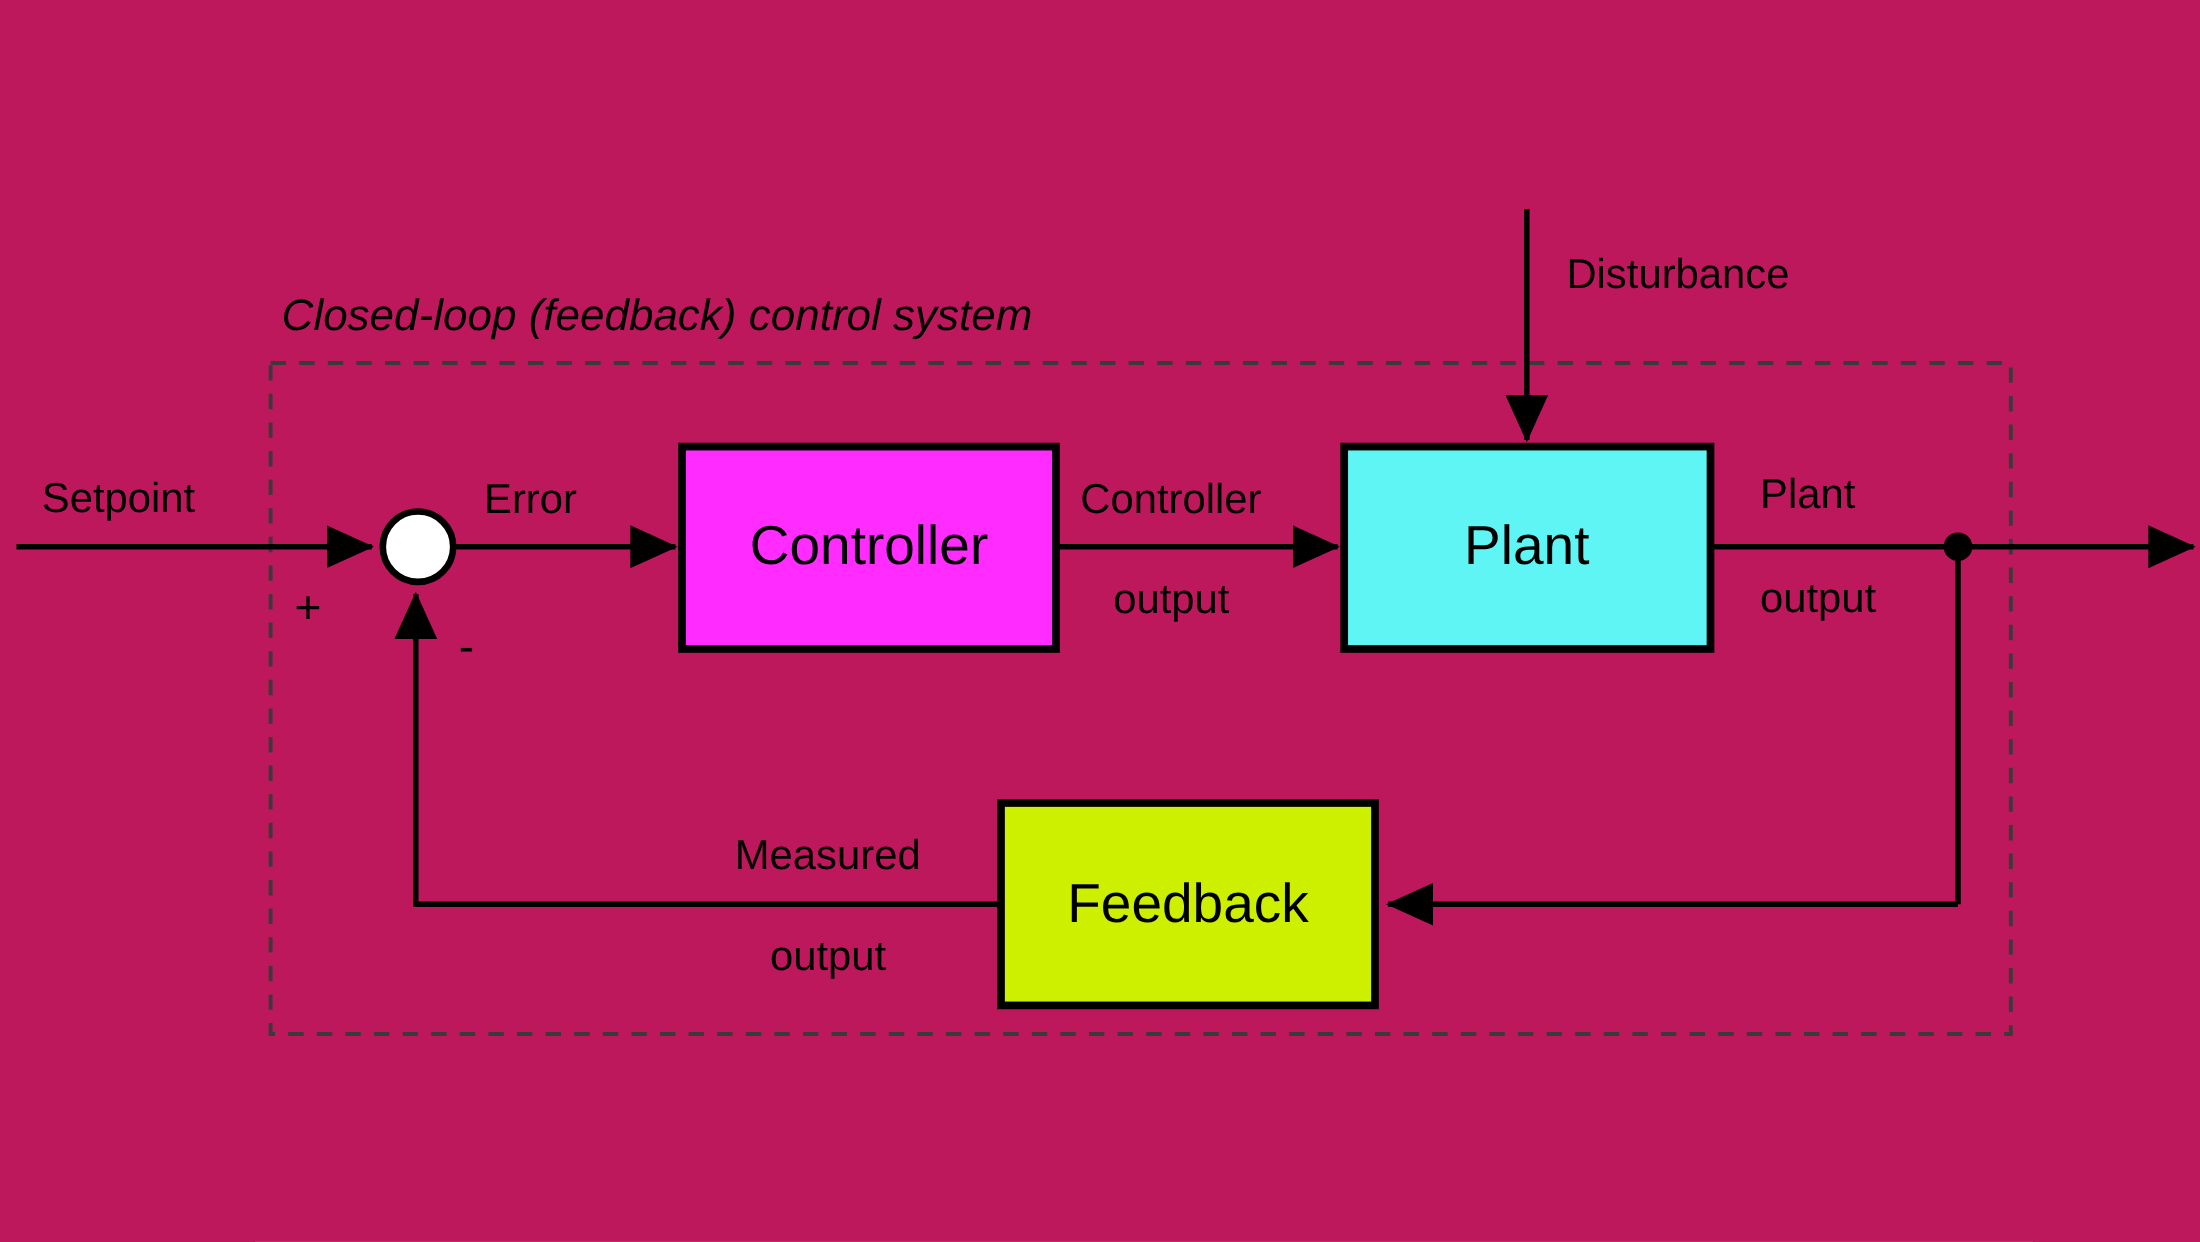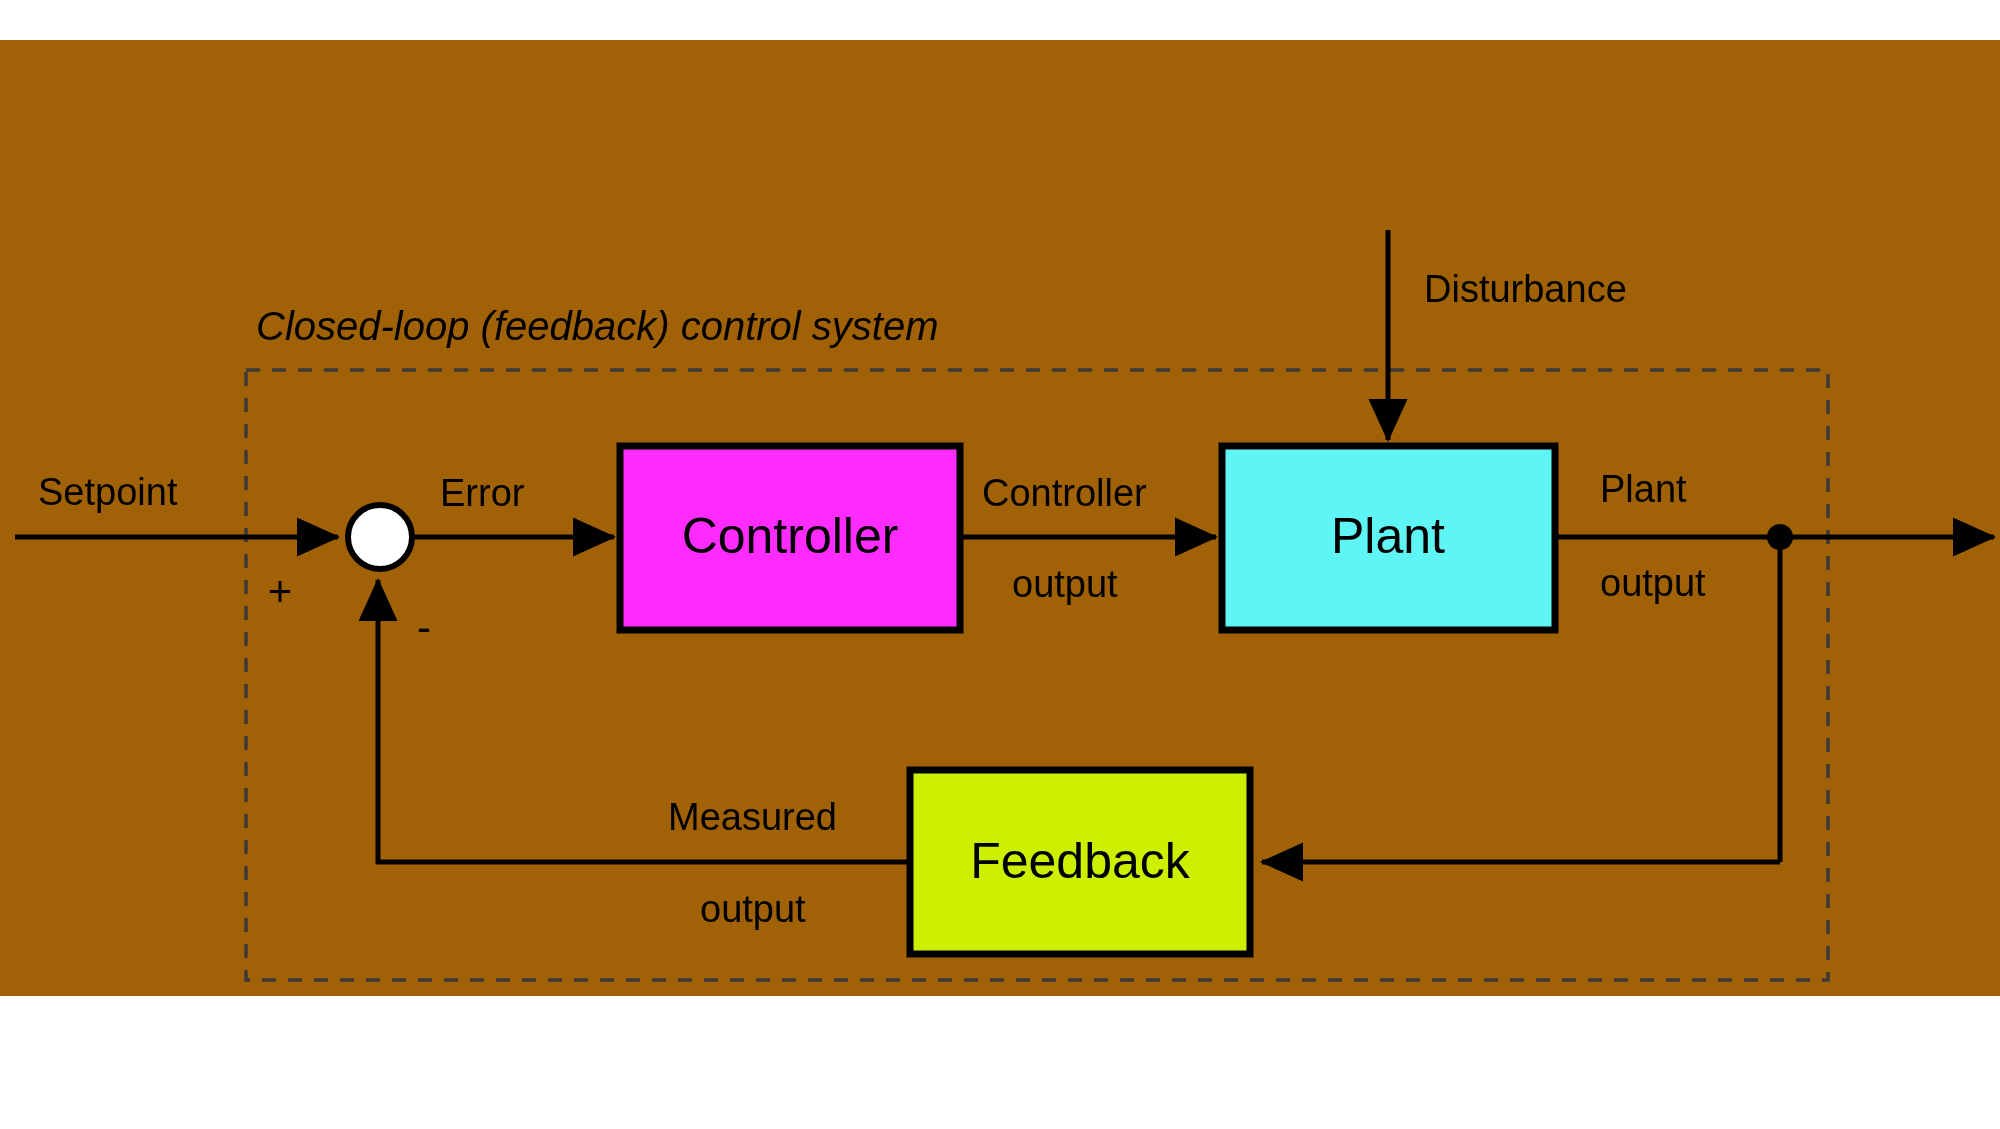--- a/index.html
+++ b/index.html
@@ -9,23 +9,22 @@
   }
   body {
     width: 2000px;
     height: 1129px;
     overflow: hidden;
     font-family: "Liberation Sans", sans-serif;
   }
   #diagram-root {
     position: relative;
     width: 2000px;
-    height: 956px;
-    background: #a16207;
-    margin-top: 40px;
+    height: 1129px;
+    background: #be185d;
   }
   svg#block-diagram {
     display: block;
     width: 2000px;
     height: 1129px;
   }
   .lbl {
     font-family: "Liberation Sans", sans-serif;
     fill: #000000;
     font-size: 38px;

